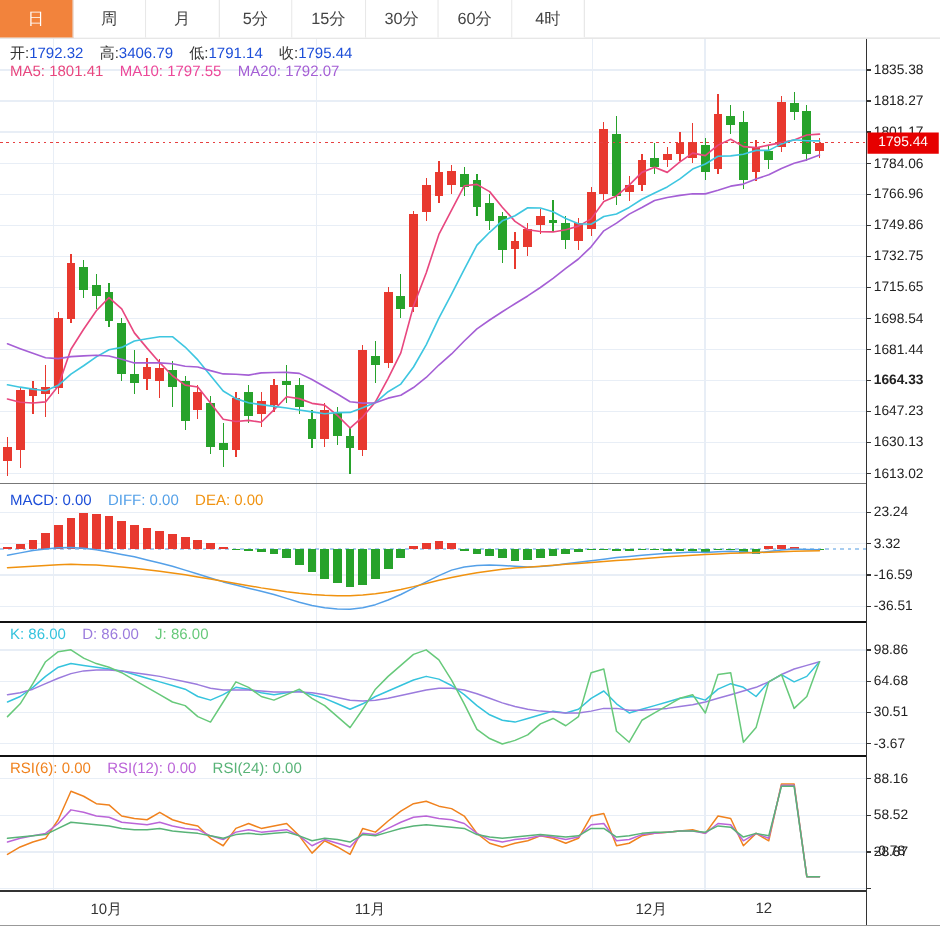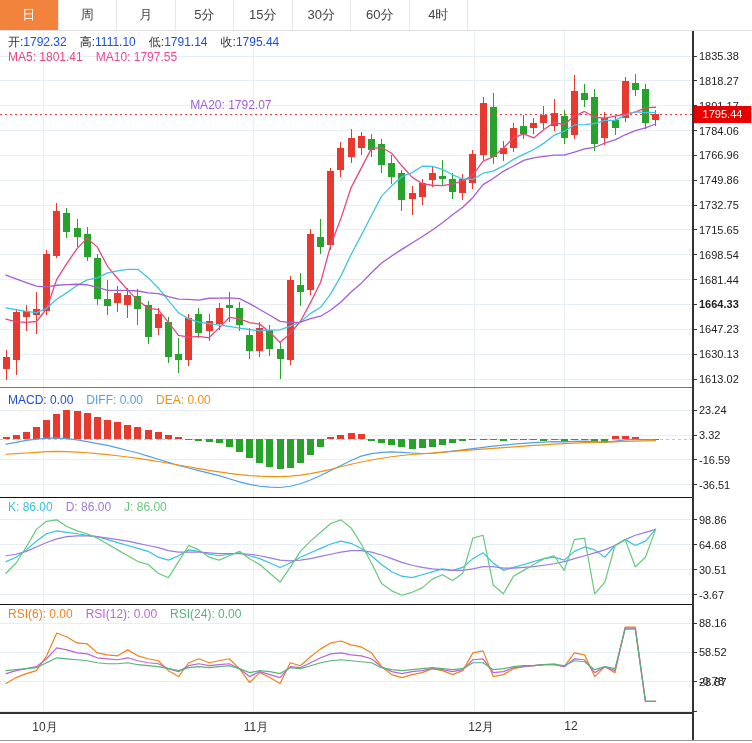--- a/index.html
+++ b/index.html
@@ -10,28 +10,28 @@
   .tabbar{position:absolute;top:0;left:0;width:752px;height:30px;display:flex;
     border-bottom:1px solid #e0e0e0;background:#fff;z-index:30;}
   .tab{width:58.5px;height:30px;box-sizing:border-box;border-right:1px solid #e8e8e8;
     display:flex;align-items:center;justify-content:center;font-size:13px;color:#444;
     cursor:pointer;background:#fff;}
   .tab.active{background:#f2833c;color:#fff;}
   #chart-svg{position:absolute;left:0;top:0;z-index:1;}
   .legend{position:absolute;font-size:12px;display:flex;gap:13px;white-space:nowrap;z-index:20;}
   .lab{color:#333;}
   .red{color:#1d4ed8;}
-  .ma5{color:#e8477f;} .ma10{color:#ec4899;} .ma20{color:#a55fd5;margin-top:48px;}
+  .ma5{color:#e8477f;} .ma10{color:#ec4899;} .ma20{color:#a55fd5;}
   .diff{color:#54a0e8;} .dea{color:#f0920f;}
   .kc{color:#35c3dd;} .dc{color:#9b7bdd;} .jc{color:#67c97a;}
   .r6{color:#f0821e;} .r12{color:#bb65d8;} .r24{color:#58b377;}
   .axis-label{position:absolute;left:699px;font-size:11px;color:#222;
     transform:translateY(-50%);z-index:5;}
   .x-label{position:absolute;top:719px;font-size:12px;color:#333;
-    transform:translateX(-50%);z-index:5;}
+    transform:translateX(-50%);z-index:5;margin-left:40px;}
   .price-tag{position:absolute;left:694px;width:57px;height:17px;background:#e60000;
     color:#fff;font-size:11px;line-height:17px;text-align:center;z-index:25;}
 </style>
 </head>
 <body>
 
 <div class="tabbar" id="tabbar">
     <div class="tab active">日</div>
     <div class="tab">周</div>
     <div class="tab">月</div>
@@ -310,21 +310,21 @@
     <line x1="693" y1="569.9873890099999" x2="697" y2="569.9873890099999" stroke="#333" stroke-width="1" shape-rendering="crispEdges"></line>
     <line x1="693" y1="594.9951518299999" x2="697" y2="594.9951518299999" stroke="#333" stroke-width="1" shape-rendering="crispEdges"></line>
     <line x1="693" y1="623.0018512" x2="697" y2="623.0018512" stroke="#333" stroke-width="1" shape-rendering="crispEdges"></line>
     <line x1="693" y1="652.3285564" x2="697" y2="652.3285564" stroke="#333" stroke-width="1" shape-rendering="crispEdges"></line>
     <line x1="693" y1="681.6651559000001" x2="697" y2="681.6651559000001" stroke="#333" stroke-width="1" shape-rendering="crispEdges"></line>
     <line x1="693" y1="711.0017554" x2="697" y2="711.0017554" stroke="#333" stroke-width="1" shape-rendering="crispEdges"></line>
   </svg>
 
 <div class="legend" style="left:8px;top:34px;">
   <span><span class="lab">开:</span><span class="red">1792.32</span></span>
-  <span><span class="lab">高:</span><span class="red">1111.10</span></span>
+  <span><span class="lab">高:</span><span class="red">3406.79</span></span>
   <span><span class="lab">低:</span><span class="red">1791.14</span></span>
   <span><span class="lab">收:</span><span class="red">1795.44</span></span>
 </div>
 <div class="legend" style="left:8px;top:50px;">
   <span class="ma5">MA5: 1801.41</span>
   <span class="ma10">MA10: 1797.55</span>
   <span class="ma20">MA20: 1792.07</span>
 </div>
 
 <div class="legend" style="left:8px;top:393px;">

